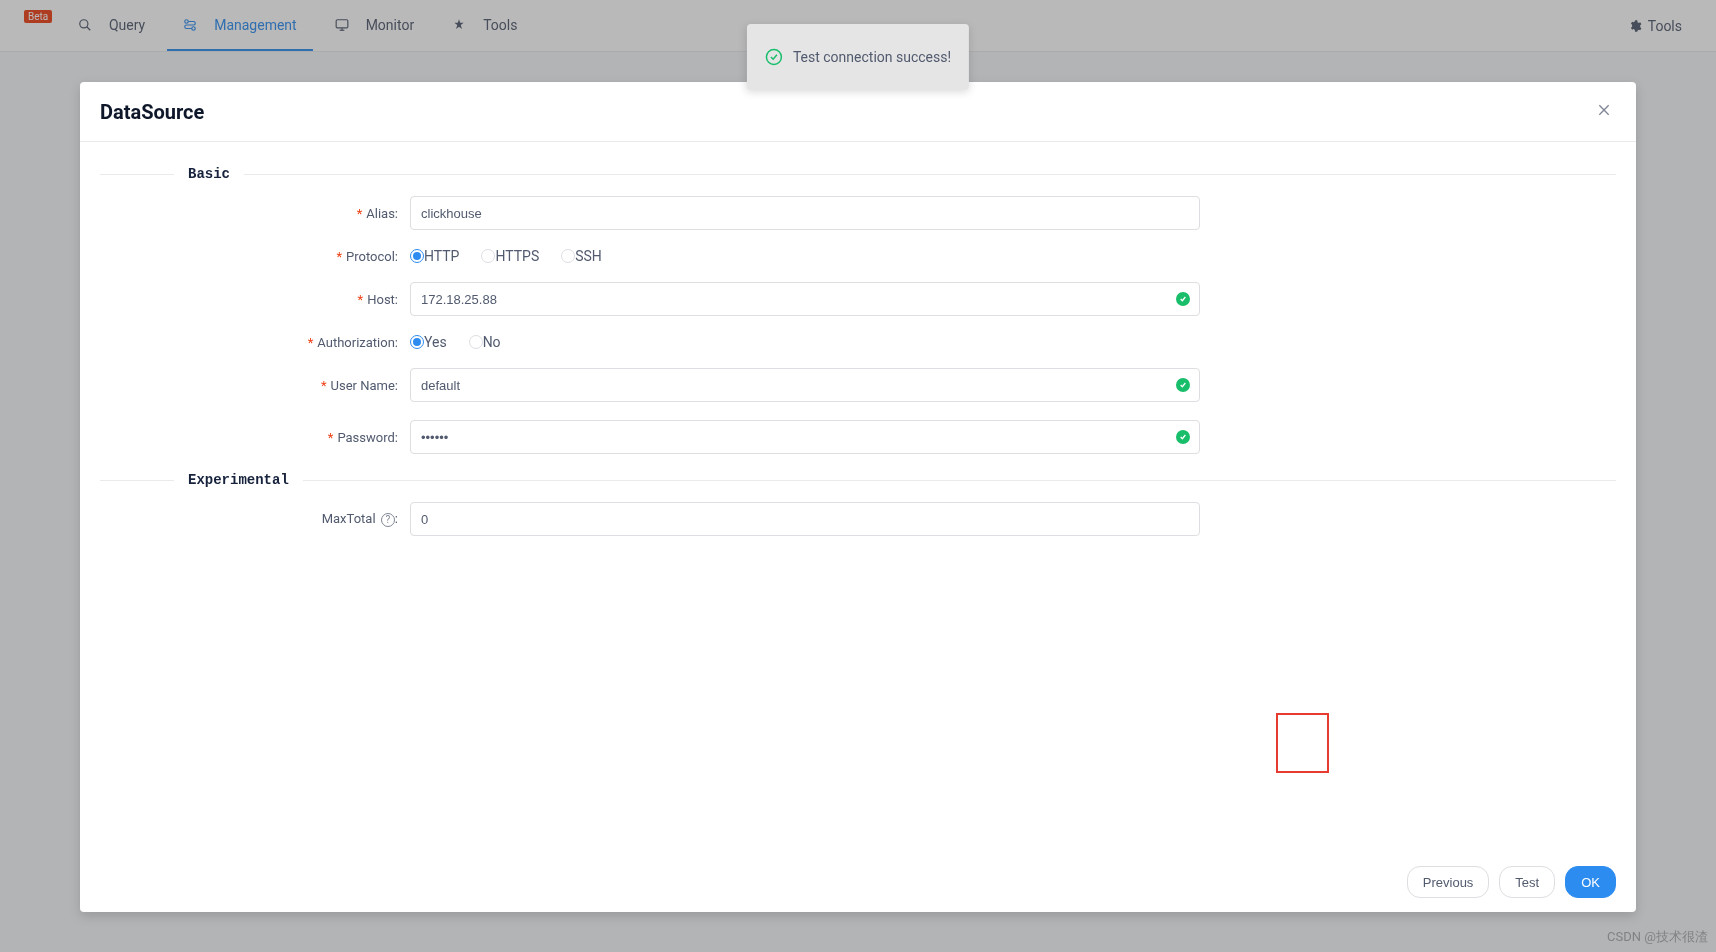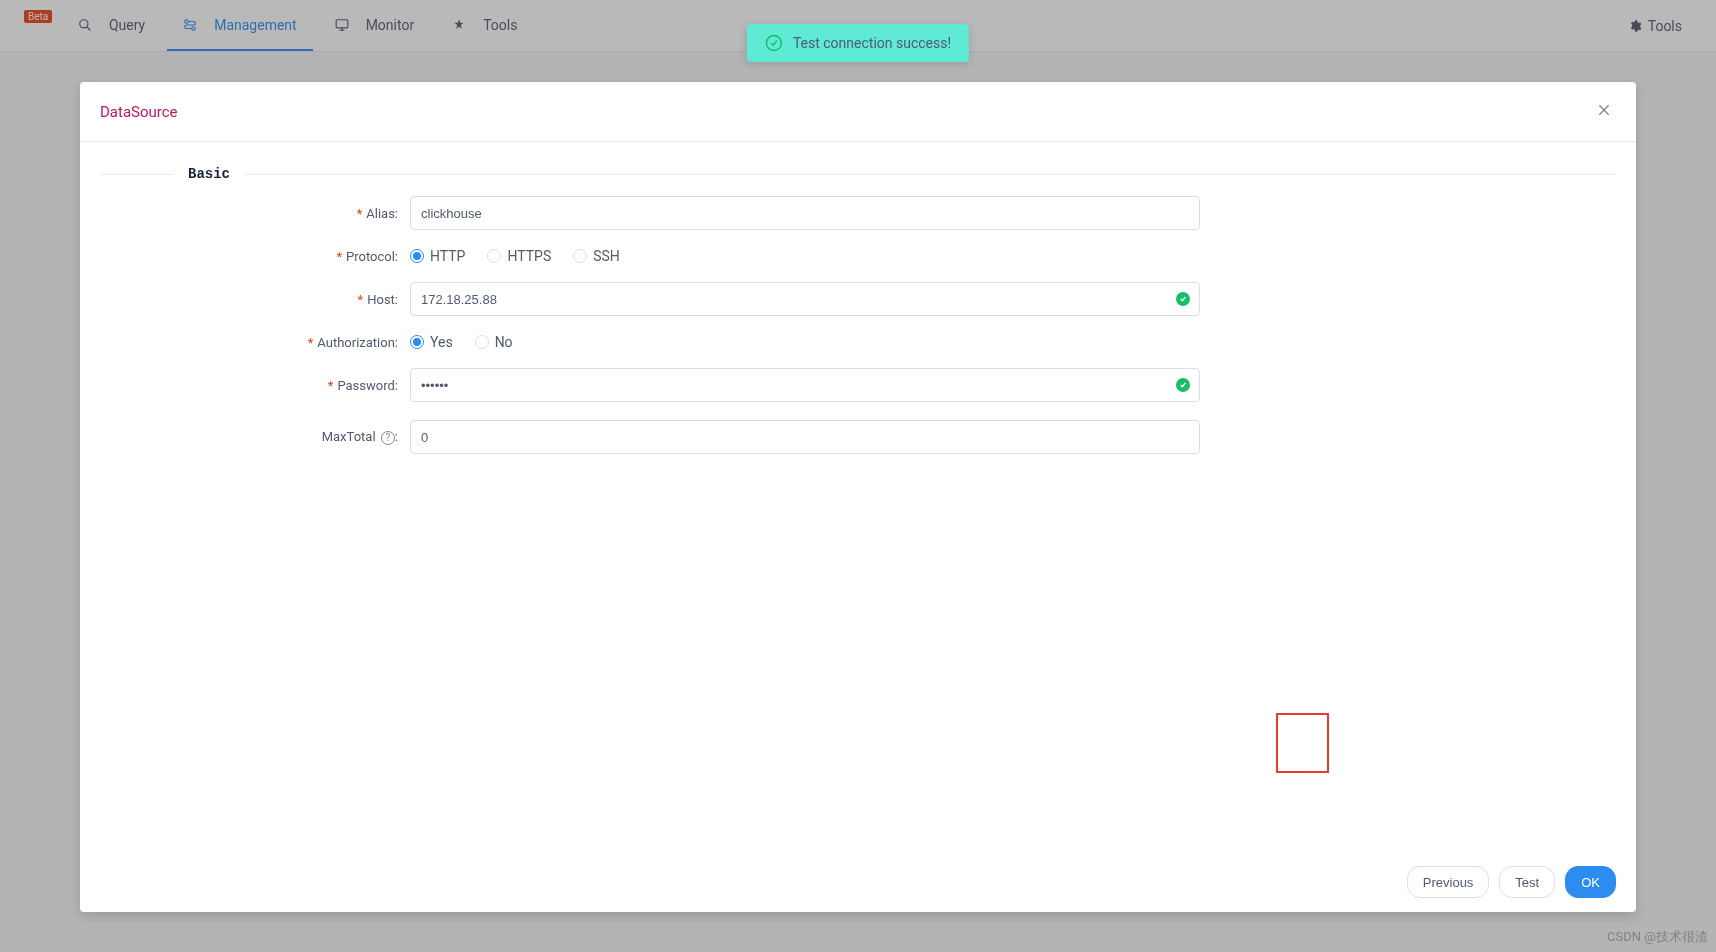--- a/index.html
+++ b/index.html
@@ -9,26 +9,26 @@
     .topbar { position: relative; height: 52px; background: #fff; display:flex; align-items:center; padding: 0 24px; border-bottom:1px solid #e8eaec; }
     .brand { color:#515a6e; font-size:14px; padding:0 12px; position:relative; }
     .brand .beta { position:absolute; top:-8px; left:0; background:#ed4014; color:#fff; font-size:10px; padding:1px 4px; border-radius:2px; }
     .nav { display:flex; gap: 6px; align-items:center; height:100%; }
     .nav-item { display:flex; align-items:center; gap:17px; padding:0 16px; height:100%; cursor:pointer; color:#515a6e; border-bottom:2px solid transparent; }
     .nav-item.active { color:#2d8cf0; border-bottom-color:#2d8cf0; }
     .spacer { flex:1; }
     .system-btn { display:flex; align-items:center; gap:6px; color:#515a6e; cursor:pointer; padding:0 10px; }
     .icon { display:inline-flex; align-items:center; justify-content:center; }
     
-    .toast { position: fixed; top:24px; left:50%; transform:translateX(-50%); background:#5eead4; border-radius:4px; box-shadow: 0 2px 8px rgba(0,0,0,0.15); padding:10px 18px; display:flex; align-items:center; gap:10px; z-index:100; color:#515a6e; }
+    .toast { position: fixed; top:24px; left:50%; transform:translateX(-50%); background:#e5e5e5; border-radius:4px; box-shadow: 0 2px 8px rgba(0,0,0,0.15); padding:24px 18px; display:flex; align-items:center; gap:10px; z-index:100; color:#515a6e; }
     .toast-icon { color:#19be6b; }
 
     .modal { position:fixed; top:82px; left:80px; right:80px; bottom:40px; background:#fff; border-radius:4px; box-shadow:0 4px 12px rgba(0,0,0,0.15); display:flex; flex-direction:column; z-index:20; }
     .modal-header { padding:16px 20px; border-bottom:1px solid #e8eaec; display:flex; align-items:center; justify-content:space-between; }
-    .modal-title { font-size:15px; color:#be185d; font-weight:400; }
+    .modal-title { font-size:20px; color:#0f172a; font-weight:700; }
     .close-x { color:#808695; cursor:pointer; padding:4px; }
     .modal-body { flex:1; overflow:auto; padding: 14px 20px; }
     
     .steps { display:flex; align-items:center; padding: 4px 0 14px 0; }
     .step { display:flex; align-items:center; gap:10px; }
     .step-circle { width:28px; height:28px; border-radius:50%; border:1px solid #2d8cf0; color:#2d8cf0; display:flex; align-items:center; justify-content:center; background:#fff; }
     .step-label { color:#17233d; font-size:14px; }
     .step-line { flex:1; height:1px; background:#2d8cf0; margin:0 14px; }
 
     .fieldset-bar { display:flex; align-items:center; margin: 10px 0 14px 0; font-family: Liberation Mono, monospace; }
@@ -37,21 +37,21 @@
     .fieldset-leadline { width:74px; height:1px; background:#e8eaec; }
     
     .form-row { display:flex; align-items:center; margin-bottom: 18px; }
     .form-label { width:310px; text-align:right; padding-right:12px; color:#515a6e; font-size:13px; }
     .req { color:#ed4014; margin-right:4px; }
     .form-control { flex:1; max-width: 790px; position:relative; }
     .input { width:100%; height:34px; border:1px solid #dcdee2; border-radius:4px; padding: 0 32px 0 10px; font-size:13px; color:#515a6e; outline:none; }
     .valid-icon { position:absolute; right:10px; top:50%; transform:translateY(-50%); width:14px; height:14px; background:#19be6b; border-radius:50%; display:flex; align-items:center; justify-content:center; color:#fff; }
     
     .radios { display:flex; gap:22px; align-items:center; }
-    .radio { display:flex; align-items:center; gap:6px; cursor:pointer; }
+    .radio { display:flex; align-items:center; gap:0; cursor:pointer; }
     .r-circle { width:14px; height:14px; border-radius:50%; border:1px solid #dcdee2; display:flex; align-items:center; justify-content:center; }
     .radio.sel .r-circle { border-color:#2d8cf0; }
     .radio.sel .r-dot { width:8px; height:8px; border-radius:50%; background:#2d8cf0; }
     
     .help-q { display:inline-flex; width:14px; height:14px; border:1px solid #808695; border-radius:50%; align-items:center; justify-content:center; font-size:10px; color:#808695; margin-left:2px; }
     
     .modal-footer { padding: 14px 20px; display:flex; justify-content:flex-end; gap:10px; border-top:1px solid transparent; }
     .btn { height:32px; padding:0 15px; border-radius:13px; border:1px solid #dcdee2; background:#fff; color:#515a6e; cursor:pointer; font-size:13px; }
     .btn-primary { background:#2d8cf0; border-color:#2d8cf0; color:#fff; }
     
@@ -200,34 +200,50 @@
               <span>Yes</span>
             </div>
           <div class="radio">
               <span class="r-circle"></span>
               <span>No</span>
             </div>
         </div>
       </div>
     </div>
 
+    <div class="form-row">
+      <div class="form-label"><span class="req">*</span><span>User Name:</span></div>
+      <div class="form-control">
+        <input class="input" value="default" style="">
+        <span class="valid-icon">
+            <svg width="8" height="8" viewBox="0 0 24 24" fill="none" stroke="currentColor" stroke-width="4">
+              <path d="M5 12l5 5 9-11"></path>
+            </svg>
+          </span>
+      </div>
+    </div>
 
     <div class="form-row">
       <div class="form-label"><span class="req">*</span><span>Password:</span></div>
       <div class="form-control">
         <input class="input" type="text" value="••••••" style="">
         <span class="valid-icon">
             <svg width="8" height="8" viewBox="0 0 24 24" fill="none" stroke="currentColor" stroke-width="4">
               <path d="M5 12l5 5 9-11"></path>
             </svg>
           </span>
       </div>
     </div>
 
 
+    <div class="fieldset-bar">
+      <div class="fieldset-leadline"></div>
+      <div class="fieldset-label" style="padding-left:14px">Experimental</div>
+      <div class="fieldset-line"></div>
+    </div>
 
     <div class="form-row">
       <div class="form-label"><span>MaxTotal</span> <span class="help-q">?</span>:</div>
       <div class="form-control"><input class="input" value="0" style=""></div>
     </div>
 
   </div>
   <div class="modal-footer">
     <button class="btn">Previous</button>
     <button class="btn">Test</button>

